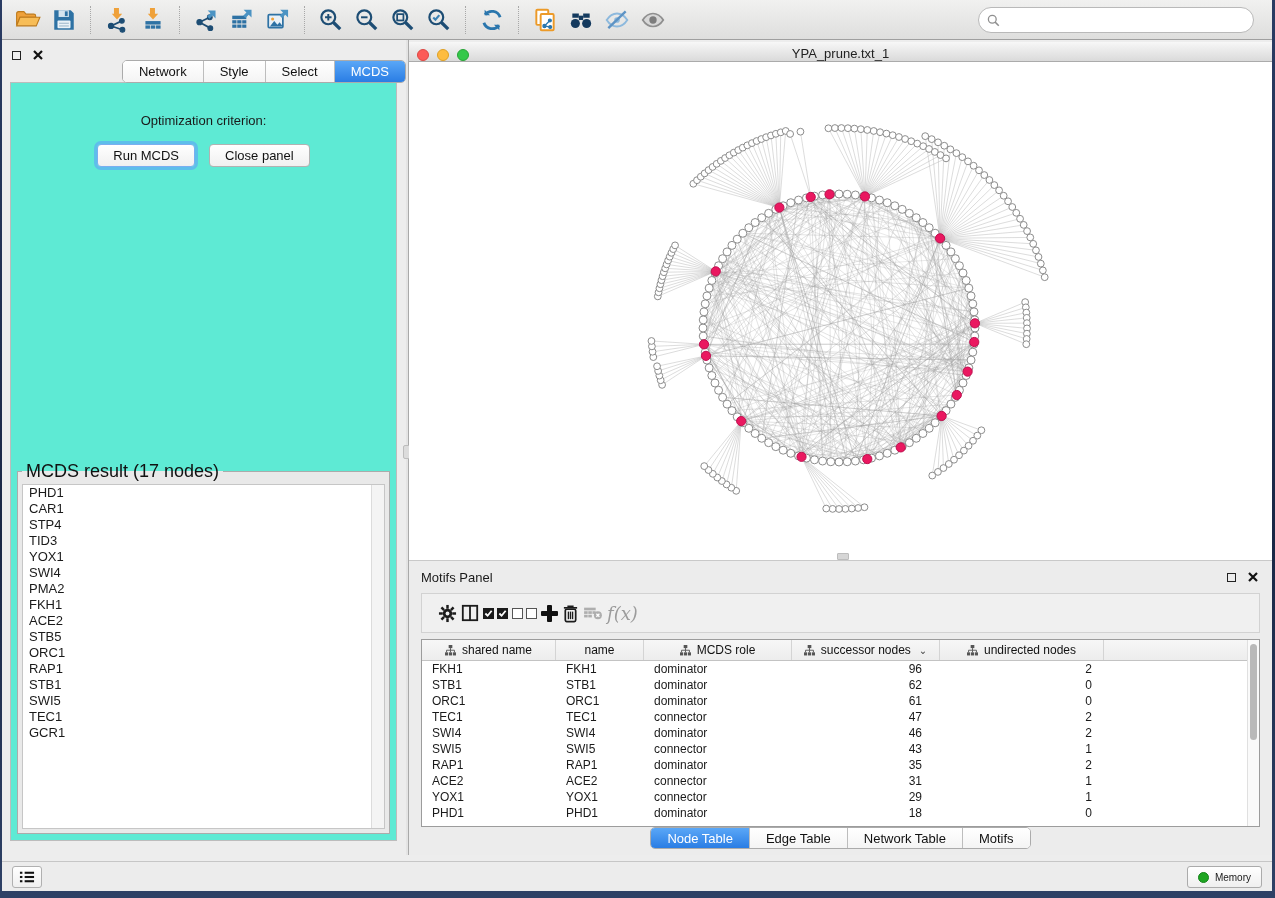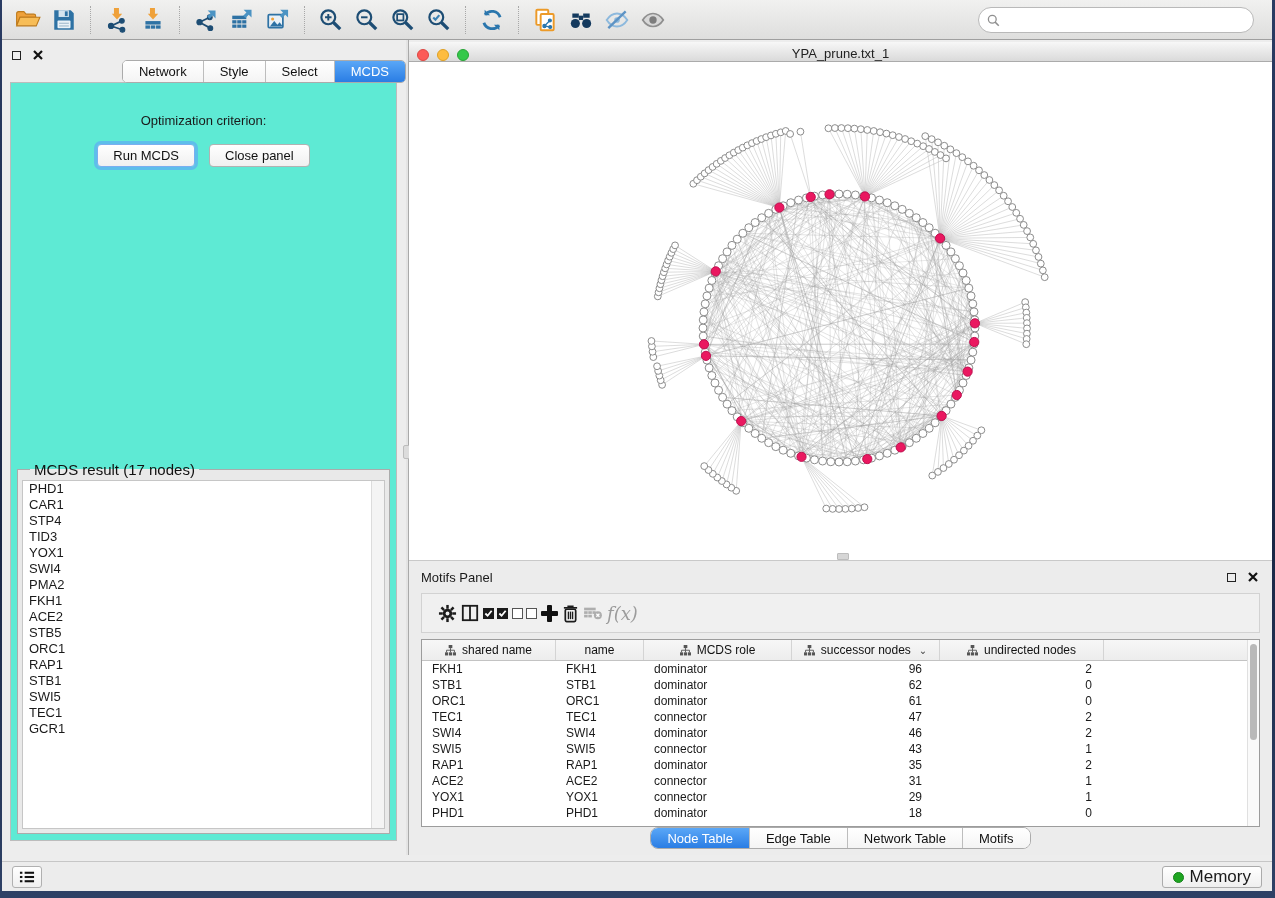--- a/index.html
+++ b/index.html
@@ -44,21 +44,21 @@
     background:linear-gradient(#6fb2f8,#2f7ce6); display:flex; flex-direction:column; align-items:center; justify-content:center; gap:2px;}
   .dd-step i { width:0; height:0; border-left:4px solid transparent; border-right:4px solid transparent; display:block;}
   .dd-step .up { border-bottom:4px solid #fff; }
   .dd-step .dn { border-top:4px solid #fff; }
   .btn-row { display:flex; justify-content:center; gap:14px; margin-top:16px; }
   .mac-btn { background:linear-gradient(#ffffff,#f0f0f0); border:1px solid #b2b2b2; border-radius:4px;
     padding:3px 15px; font-size:13px; font-family:inherit; color:#111; }
   .mac-btn.focus { box-shadow:0 0 0 3px rgba(95,160,250,.6); border-color:#7aaef0; }
   .mcds-fieldset { position:absolute; left:6px; right:6px; top:378px; bottom:6px;
     border:1px solid #ababab; padding:4px; background:#e9e9e9; }
-  .mcds-fieldset legend { font-size:15px; padding:0 4px; margin-left:8px; color:#111; }
+  .mcds-fieldset legend { font-size:18px; padding:0 4px; margin-left:0; color:#111; }
   .mcds-list { position:absolute; left:4px; right:4px; top:2px; bottom:4px; background:#fff;
     border:1px solid #c6c6c6; overflow:hidden; }
   .mcds-scroll { position:absolute; right:0; top:0; bottom:0; width:13px; background:#f4f4f4; border-left:1px solid #dcdcdc;}
   .mcds-item { font-size:13px; line-height:16px; padding-left:6px; }
 
   
   .vsplit { position:absolute; left:404px; top:40px; width:3px; bottom:36px; background:#e4e4e4; border-right:1px solid #a9a9a9; }
   .vsplit .grip { position:absolute; left:-3px; top:405px; width:9px; height:14px; background:#dcdcdc; border:1px solid #bdbdbd; border-radius:2px;}
   .hsplit-grip { position:absolute; left:428px; top:-8px; width:12px; height:7px; background:#d6d6d6; border:1px solid #bdbdbd; border-radius:1px; }
 
@@ -101,29 +101,29 @@
   .th .chev { font-size:10px; color:#444; margin-left:2px;}
   .tbody .trow { display:grid; grid-template-columns:134px 88px 148px 148px 164px 1fr; height:16px; }
   .td { font-size:12px; line-height:16px; white-space:nowrap; overflow:hidden; }
   .td.c0,.td.c1,.td.c2 { padding-left:10px; text-align:left; }
   .td.c3 { text-align:right; padding-right:18px; }
   .td.c4 { text-align:right; padding-right:12px; }
   .vscroll { position:absolute; right:0; top:0; bottom:0; width:12px; background:#fafafa; border-left:1px solid #e0e0e0;}
   .vscroll .thumb { position:absolute; left:2px; right:2px; top:4px; height:96px; background:#b9b9b9; border-radius:4px;}
 
   .tp-tabs { position:absolute; left:0; right:0; bottom:6px; display:flex; justify-content:center; }
-  .tp-tabs .seg { height:22px;border-radius:8px; }
+  .tp-tabs .seg { height:22px; }
 
   
   .statusbar { position:absolute; left:0; right:0; bottom:0; height:30px; background:#ececec;
     border-top:1px solid #c6c6c6; display:flex; align-items:center; }
   .sb-btn { margin-left:10px; width:30px; height:22px; background:linear-gradient(#fff,#efefef);
     border:1px solid #b0b0b0; border-radius:3px; display:flex; align-items:center; justify-content:center; }
   .mem-btn { position:absolute; right:10px; top:4px; height:22px; background:linear-gradient(#fff,#efefef);
-    border:1px solid #ababab; border-radius:3px; display:flex; align-items:center; gap:6px; padding:0 10px; font-size:17px;}
+    border:1px solid #ababab; border-radius:3px; display:flex; align-items:center; gap:6px; padding:0 10px; font-size:10px;}
   .mem-dot { width:11px; height:11px; border-radius:50%; background:#1ea521; border:1px solid #14831a;}
 </style>
 </head>
 <body>
 
 <div class="app">
 
   <div class="toolbar">
     <div class="tb-btn">
       <svg viewBox="0 0 24 24">

